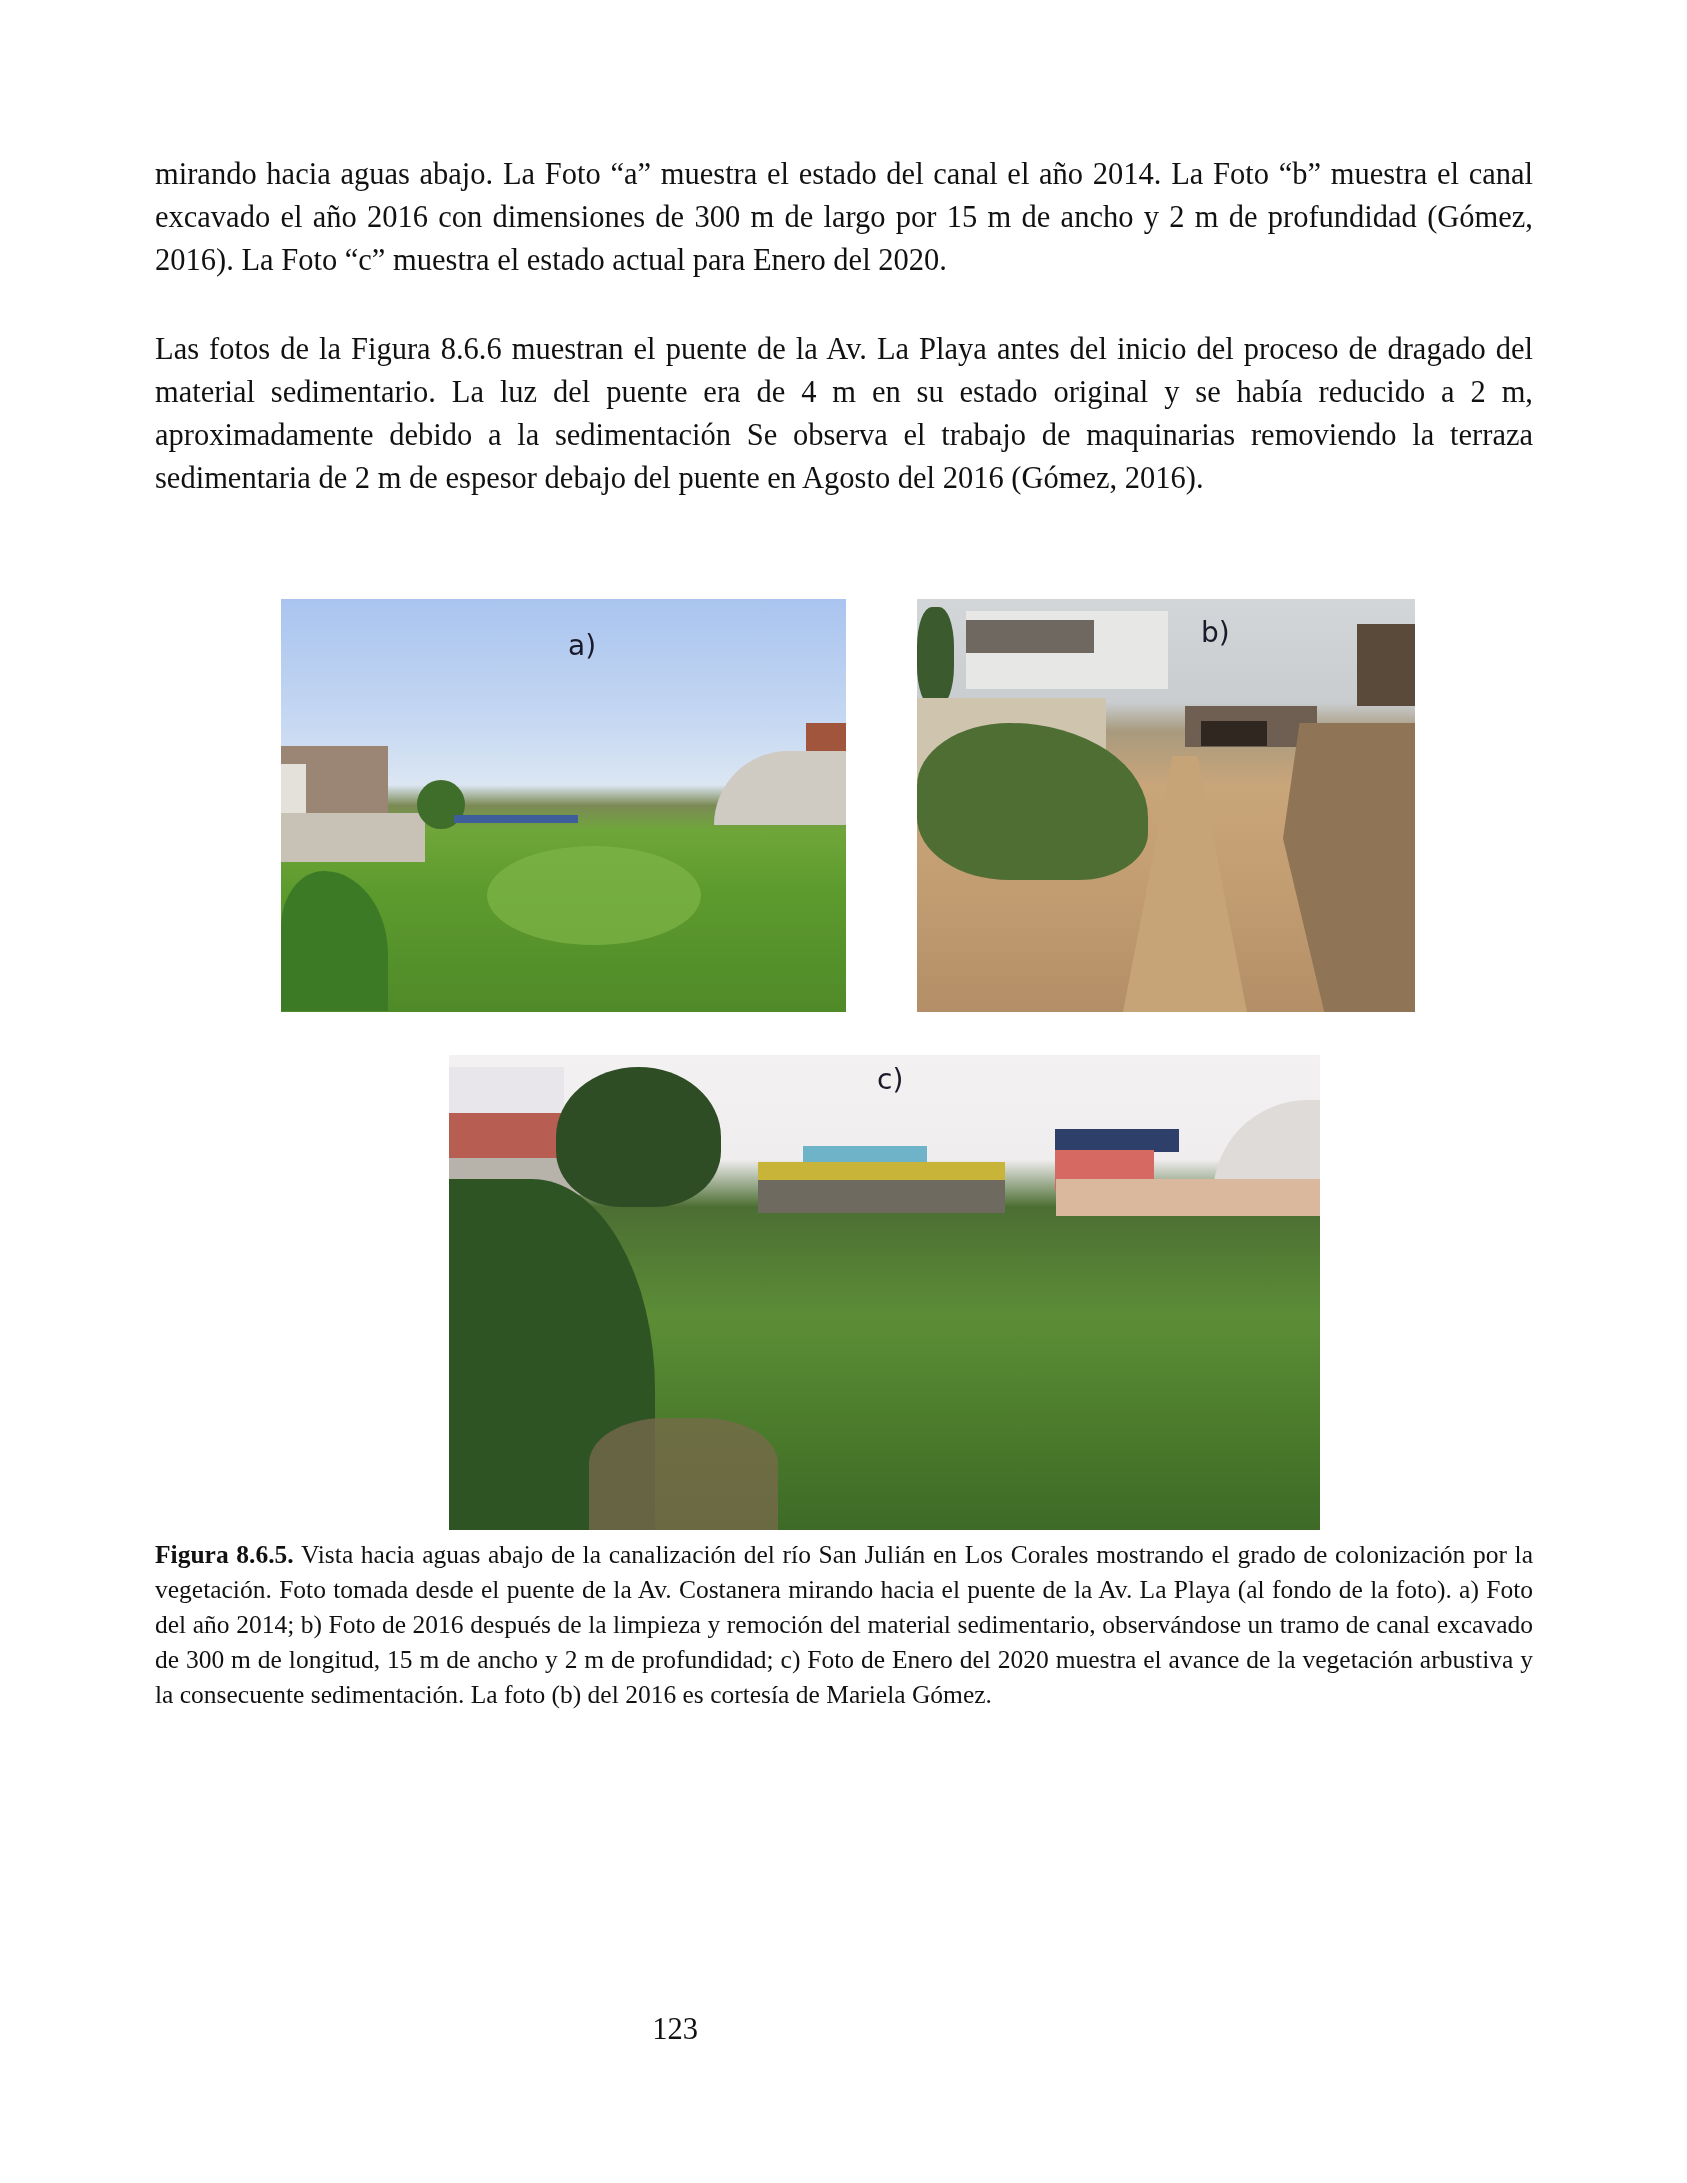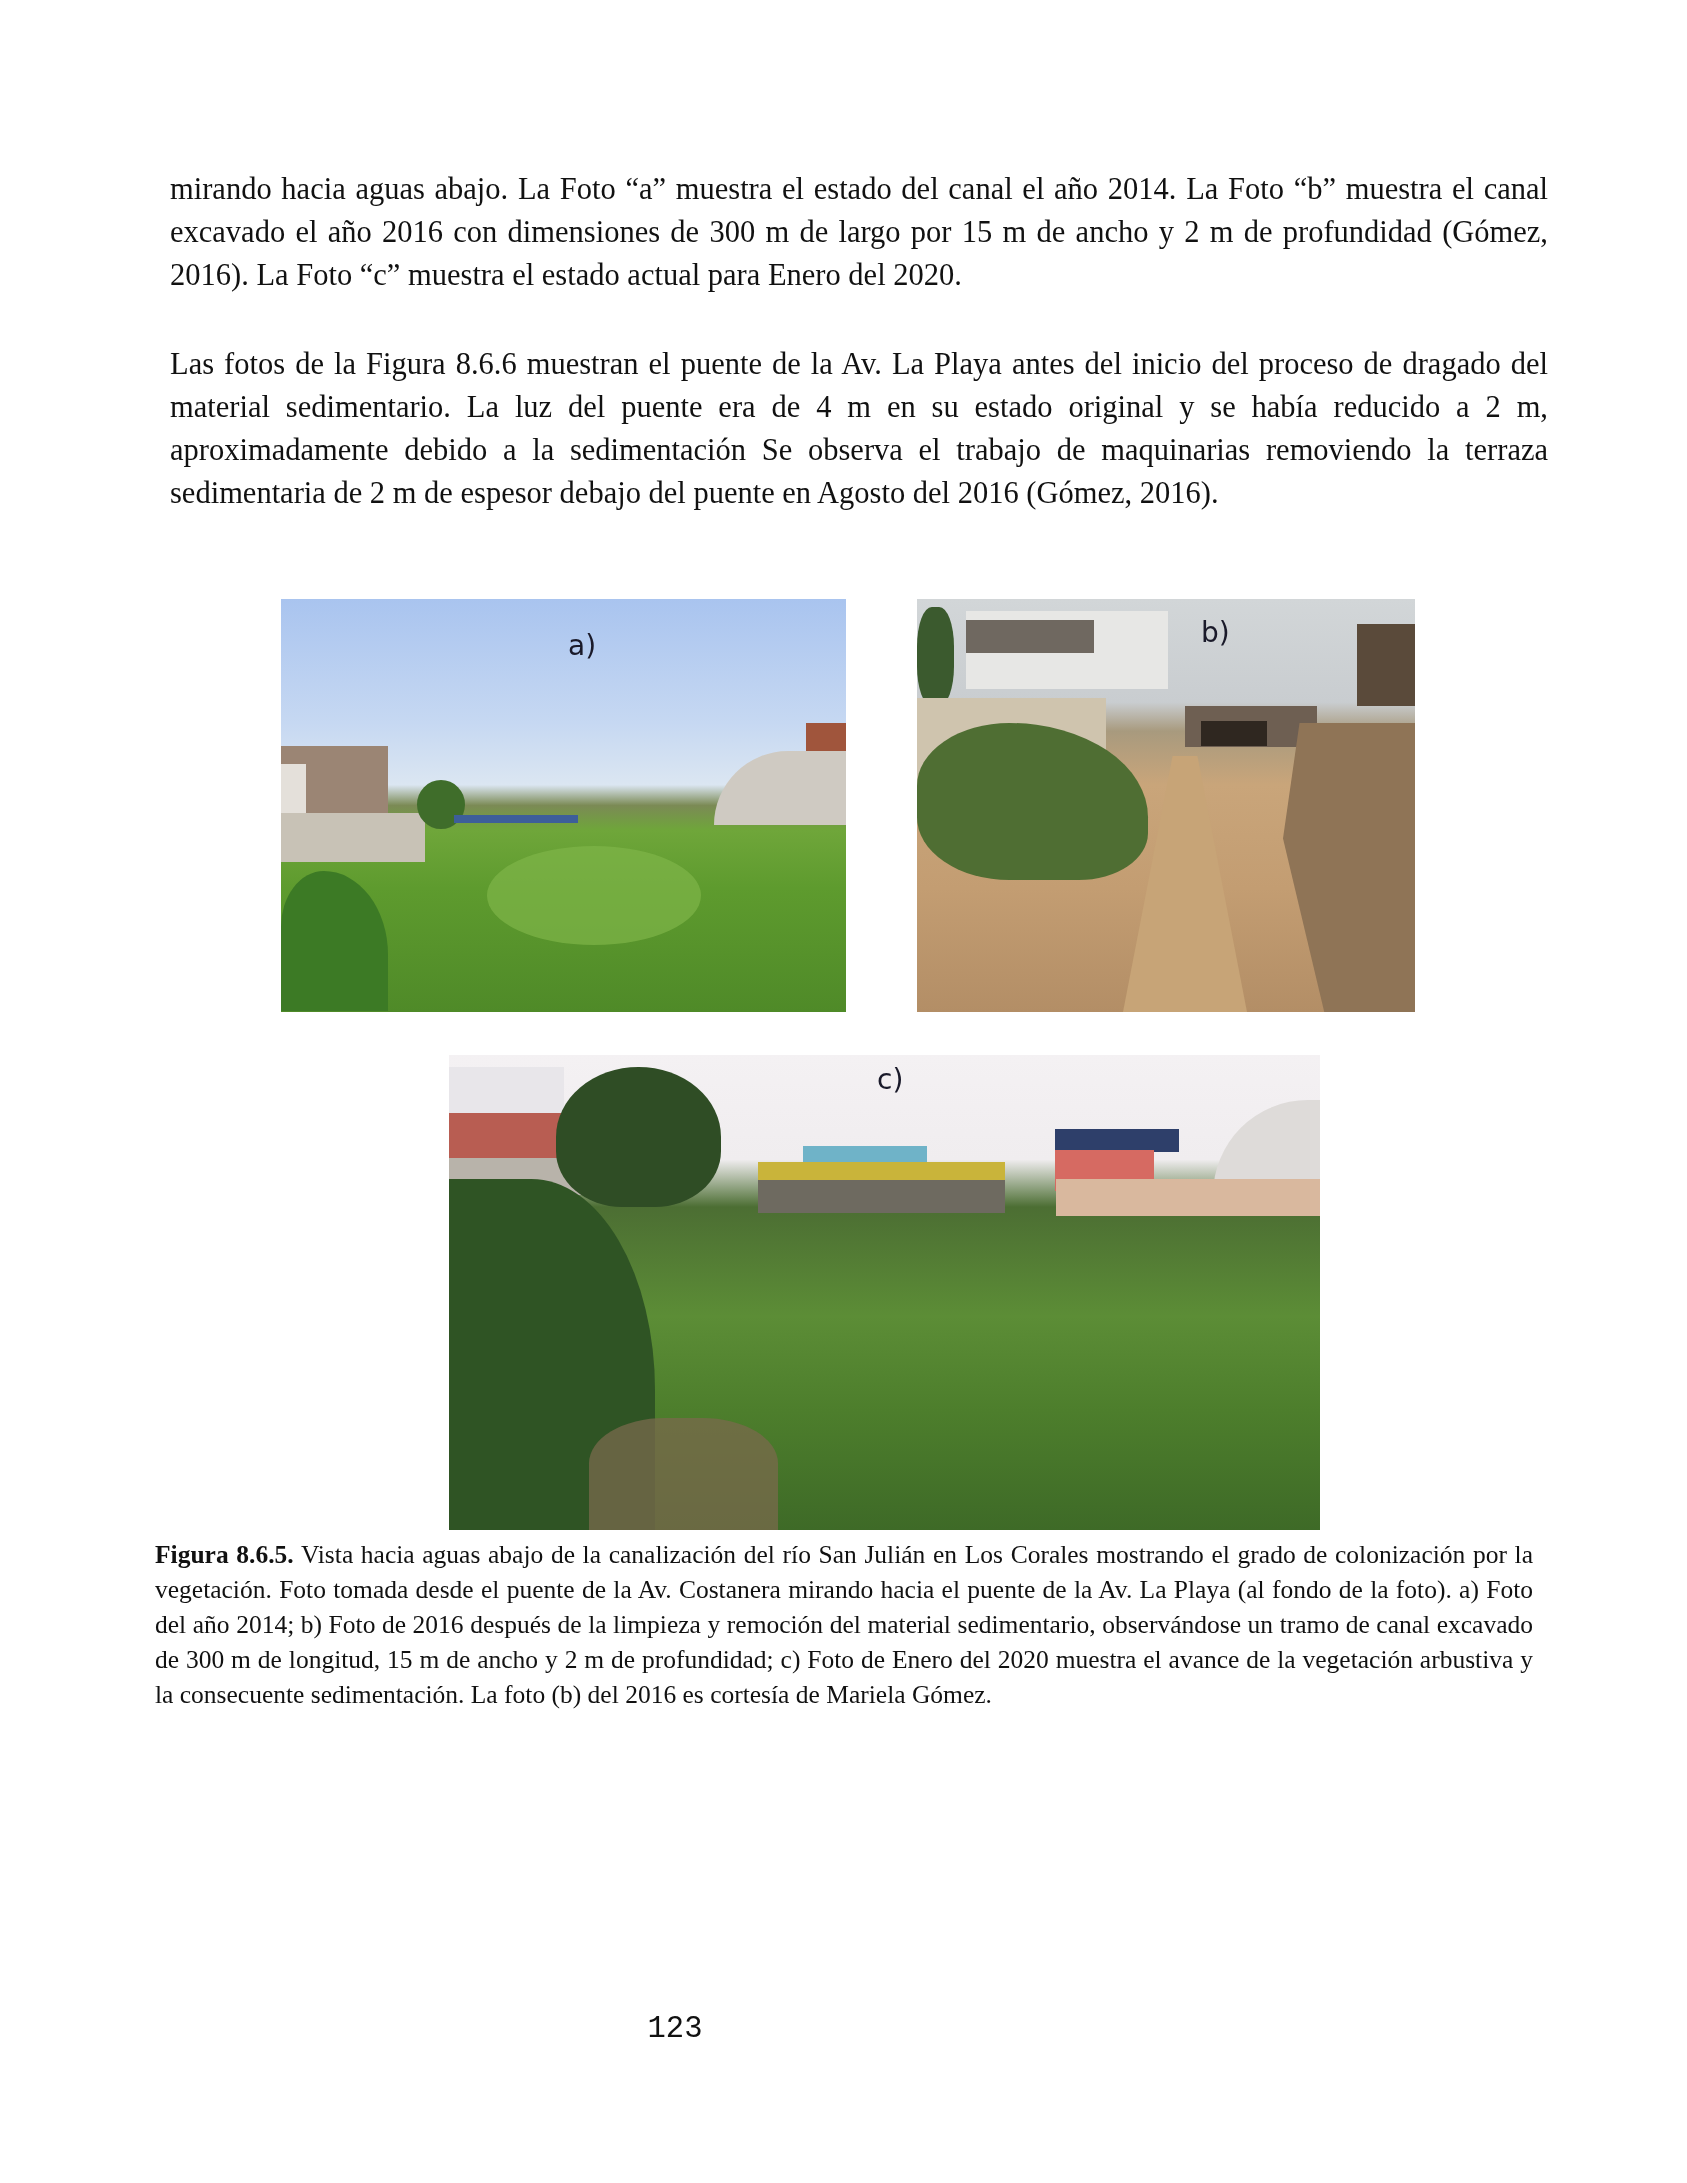--- a/index.html
+++ b/index.html
@@ -6,21 +6,21 @@
   body {
     width: 1687px; height: 2183px; background: #ffffff;
     position: relative; overflow: hidden;
     font-family: "Liberation Serif", "DejaVu Serif", serif;
     color: #111111;
   }
   .para {
     position: absolute; left: 155px; width: 1378px;
     font-size: 30.5px; line-height: 43px;
     text-align: justify; text-align-last: left;
-    margin: 15px;
+    margin: 0;
   }
   #p1 { top: 153px; }
   #p2 { top: 328px; }
   .photo {
     position: absolute; overflow: hidden;
   }
   .photo .label {
     position: absolute; font-family: "DejaVu Sans", sans-serif;
     font-size: 28px; color: #1a1a2a;
   }
@@ -66,21 +66,21 @@
   #photo-c .dark-l { position:absolute; left:0; top:124px; width:206px; height:352px; background:#2f5424; border-radius:0 60% 0 0; }
   #photo-c .path { position:absolute; left:140px; top:363px; width:189px; height:113px; background:#7a6a4c; border-radius:40% 40% 0 0; opacity:0.75; }
   #caption {
     position: absolute; left: 155px; top: 1537px; width: 1378px;
     font-size: 25.5px; line-height: 35px;
     text-align: justify; text-align-last: left; margin: 0;
   }
   #caption .fig-label { font-weight: bold; font-family: Liberation Serif, serif; }
   #page-number {
     position: absolute; left: 0; width: 1350px; top: 2012px;
-    text-align: center; font-size: 30.5px; font-family: Liberation Mono, monospace;
+    text-align: center; font-size: 30.5px;
   }
 </style>
 </head>
 <body>
 
 <p id="p1" class="para">mirando hacia aguas abajo. La Foto “a” muestra el estado del canal el año 2014. La Foto “b” muestra el canal excavado el año 2016 con dimensiones de 300 m de largo por 15 m de ancho y 2 m de profundidad  (Gómez, 2016). La Foto “c” muestra el estado actual para Enero del 2020.</p>
 <p id="p2" class="para">Las fotos de la Figura 8.6.6 muestran el puente de la Av. La Playa antes del inicio del  proceso de dragado del material sedimentario. La luz del puente era de 4 m en su estado original y se había reducido a 2 m, aproximadamente debido a la sedimentación Se observa el trabajo de maquinarias removiendo la terraza sedimentaria de 2 m de espesor debajo del puente en Agosto del 2016 (Gómez, 2016).</p>
 
 <div id="photo-a" class="photo">
   <div class="bld-l"></div>

